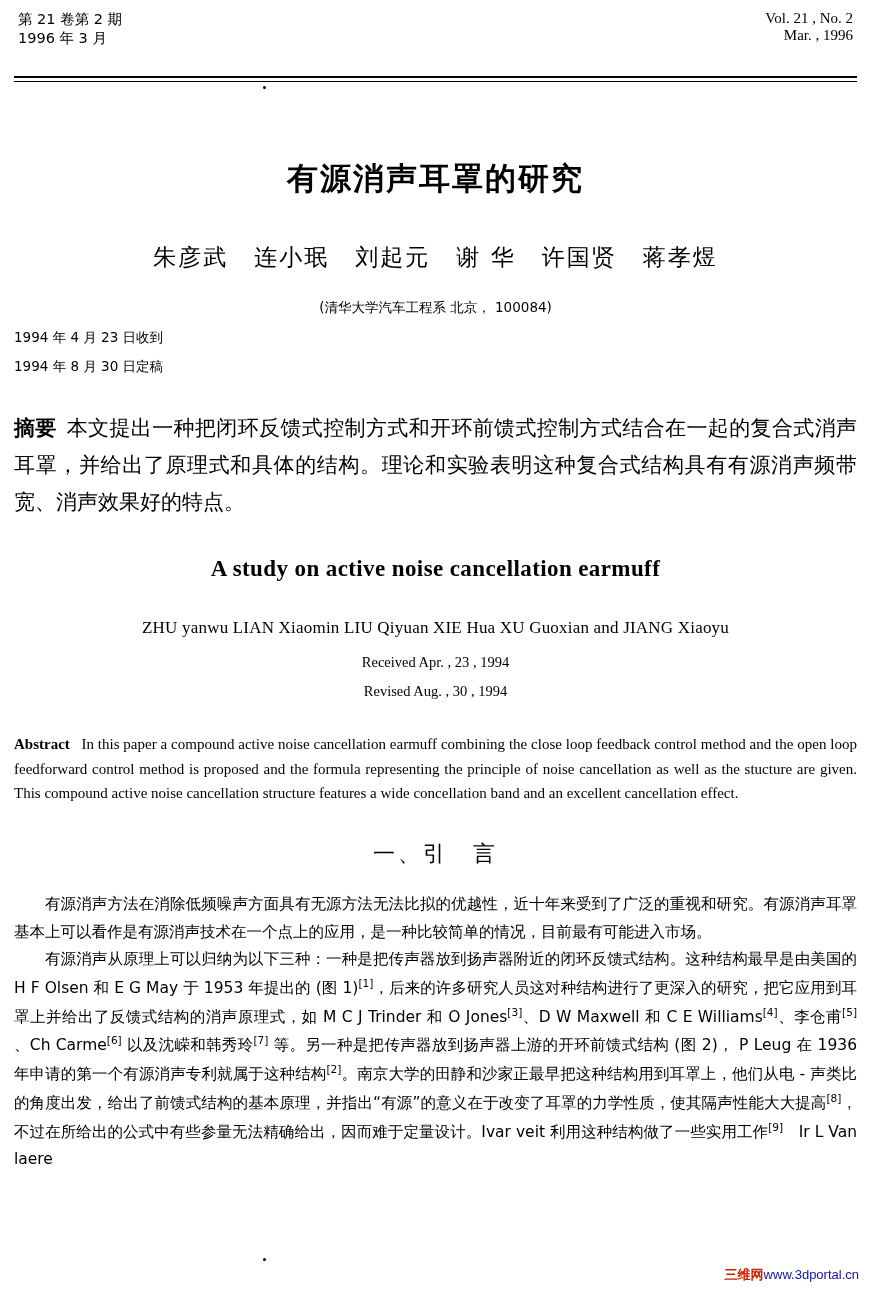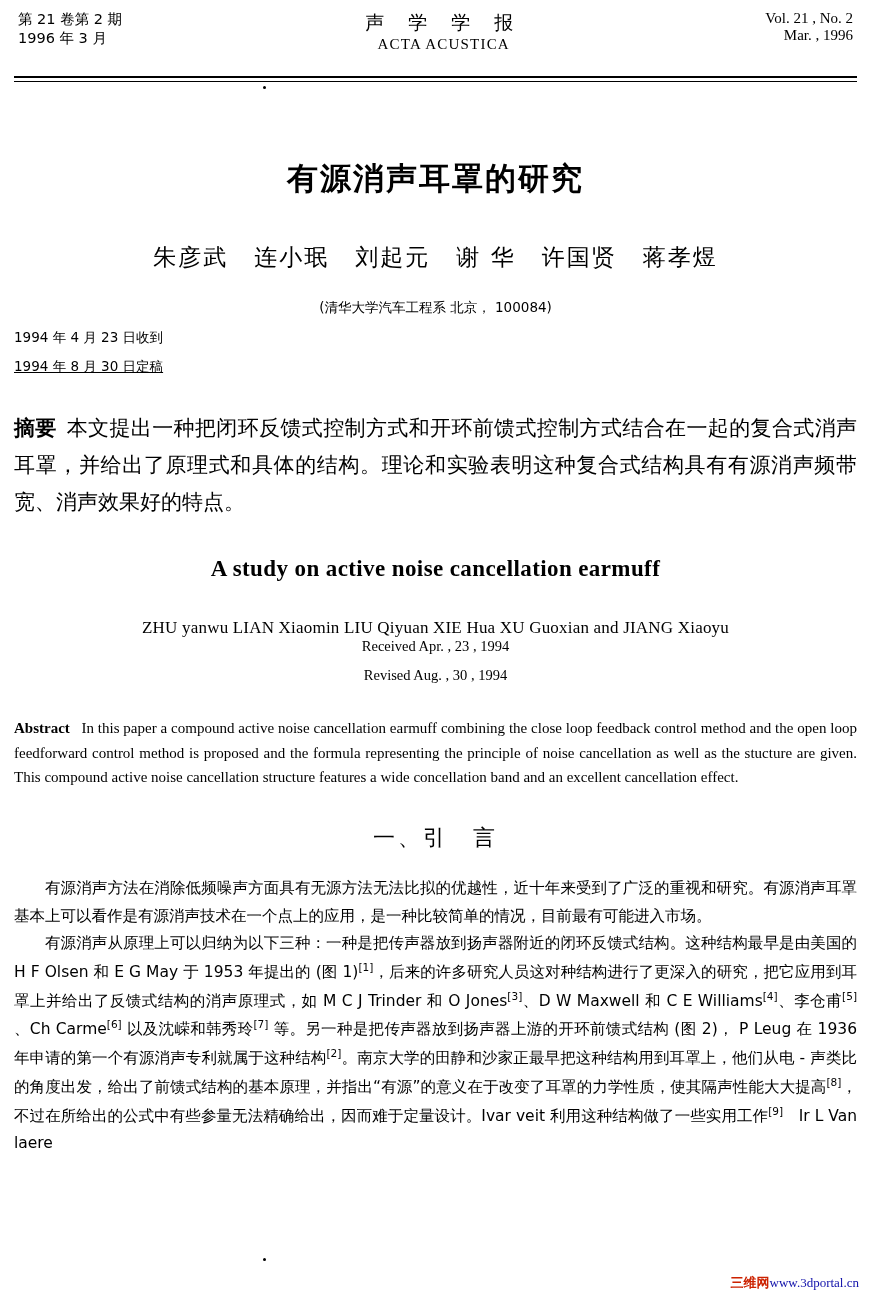--- a/index.html
+++ b/index.html
@@ -113,21 +113,21 @@
     font-family: "DejaVu Sans", sans-serif;
     font-size: 13.5px;
     margin-top: 26px;
   }
   .dateline {
     text-align: left;
     font-family: "DejaVu Sans", sans-serif;
     font-size: 13.5px;
     margin-top: 12px;
   }
-  .dateline.second { margin-top: 11px; text-decoration: underline; }
+  .dateline.second { margin-top: 11px; }
 
   .abstract-cn {
     margin-top: 34px;
     font-family: "DejaVu Sans", sans-serif;
     font-size: 21px;
     line-height: 1.75;
     text-align: justify;
   }
   .abstract-cn .lbl {
     font-weight: 700;
@@ -151,20 +151,21 @@
   .affil-en {
     text-align: center;
     font-size: 14.5px;
     font-style: italic;
     margin-top: 13px;
   }
   .affil-en .upright { font-style: normal; }
   .recv-en {
     text-align: center;
     font-size: 14.5px;
+    margin-top: 16px;
   }
   .recv-en.second { margin-top: 12px; }
 
   .abstract-en {
     margin-top: 32px;
     font-size: 15px;
     line-height: 1.62;
     text-align: justify;
   }
   .abstract-en .lbl { font-weight: 700; }
@@ -192,42 +193,38 @@
     position: absolute;
     left: 263px; top: 1258px;
     width: 3px; height: 3px;
     background: #000;
     border-radius: 50%;
   }
 
   .watermark {
     position: absolute;
     right: 12px;
-    bottom: 4px;
-    font-family: Liberation Serif, serif;
+    bottom: 12px;
+    font-family: Liberation Sans, sans-serif;
     font-size: 13px;
     white-space: nowrap;
   }
   .watermark .cn { color: #cc2200; font-weight: 700; }
   .watermark .en { color: #1111aa; }
 </style>
 </head>
 <body>
 
 <div class="page">
 
   <div class="runhead">
     <div class="col left">
       <div class="cn-text">第 21 卷第 2 期</div>
       <div class="cn-text">1996 年 3 月</div>
     </div>
-    <div class="col center">
-      <div class="journal-cn">声 学 学 报</div>
-      <div class="journal-en">ACTA   ACUSTICA</div>
-    </div>
     <div class="col right">
       <div class="en-text">Vol. 21 ,   No. 2</div>
       <div class="en-text">Mar. ,   1996</div>
     </div>
   </div>
 
   <div class="rule-wrap">
     <div class="r1"></div>
     <div class="r2"></div>
   </div>

